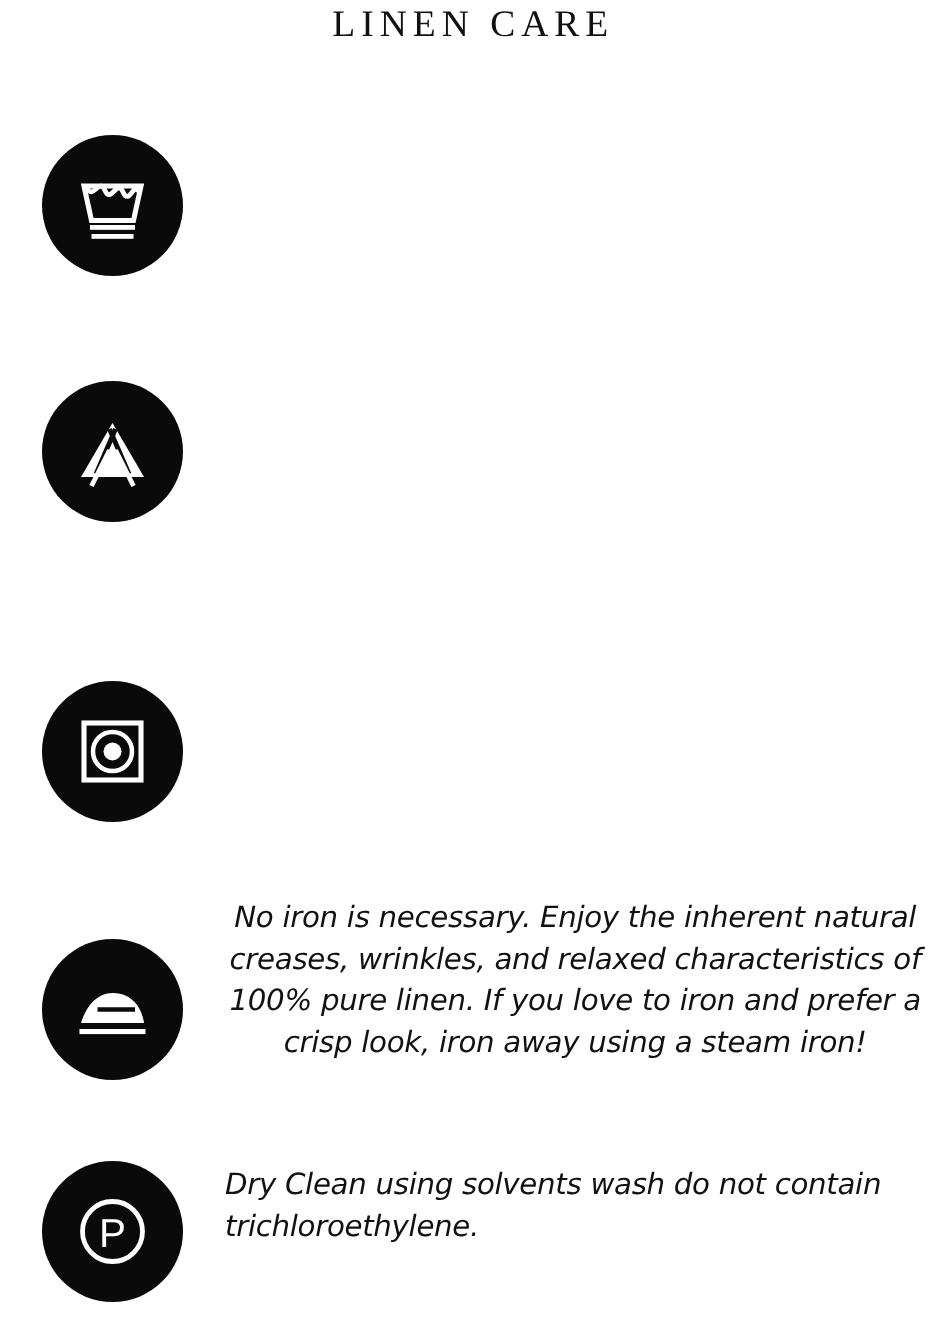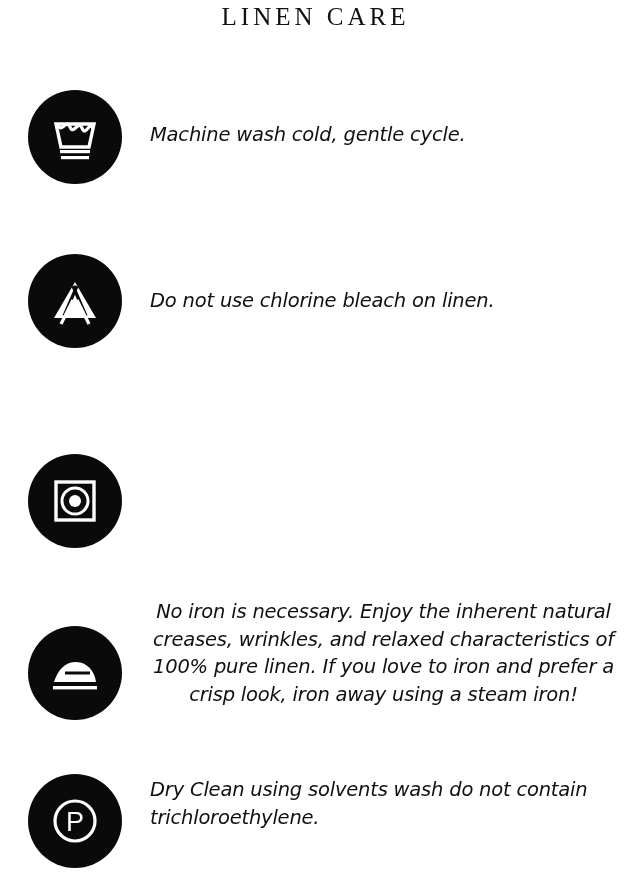--- a/index.html
+++ b/index.html
@@ -113,39 +113,33 @@
       <div class="icon-cell">
         <div class="icon-disc">
           <svg width="60" height="60" viewBox="0 0 60 60" aria-hidden="true">
             <path d="M11 17 L49 17 L44 40 L16 40 Z" fill="none" stroke="#ffffff" stroke-width="3.4"></path>
             <path d="M13 18 C17 27, 21 11, 25 20 C29 29, 33 12, 37 21 C41 30, 44 15, 47 20" fill="none" stroke="#ffffff" stroke-width="3.2" stroke-linecap="round"></path>
             <rect x="15" y="43" width="30" height="3.2" fill="#ffffff"></rect>
             <rect x="16" y="49" width="28" height="3.2" fill="#ffffff"></rect>
           </svg>
         </div>
       </div>
-      <div class="text-cell">
-        <p class="care-text">Machine wash cold, gentle cycle.</p>
-      </div>
     </li>
 
     <li class="care-row row-2">
       <div class="icon-cell">
         <div class="icon-disc">
           <svg width="62" height="62" viewBox="0 0 62 62" aria-hidden="true">
             <path d="M31 12 L52 48 L10 48 Z" fill="#ffffff"></path>
             <path d="M20 46 L33 16" stroke="#0a0a0a" stroke-width="3.2"></path>
             <path d="M42 46 L29 16" stroke="#0a0a0a" stroke-width="3.2"></path>
             <path d="M17 54 L29 30" stroke="#ffffff" stroke-width="3.2"></path>
             <path d="M45 54 L33 30" stroke="#ffffff" stroke-width="3.2"></path>
           </svg>
         </div>
-      </div>
-      <div class="text-cell">
-        <p class="care-text">Do not use chlorine bleach on linen.</p>
       </div>
     </li>
 
     <li class="care-row row-3">
       <div class="icon-cell">
         <div class="icon-disc">
           <svg width="60" height="60" viewBox="0 0 60 60" aria-hidden="true">
             <rect x="11" y="11" width="38" height="38" fill="none" stroke="#ffffff" stroke-width="3.4"></rect>
             <circle cx="30" cy="30" r="13" fill="none" stroke="#ffffff" stroke-width="3"></circle>
             <circle cx="30" cy="30" r="6" fill="#ffffff"></circle>

